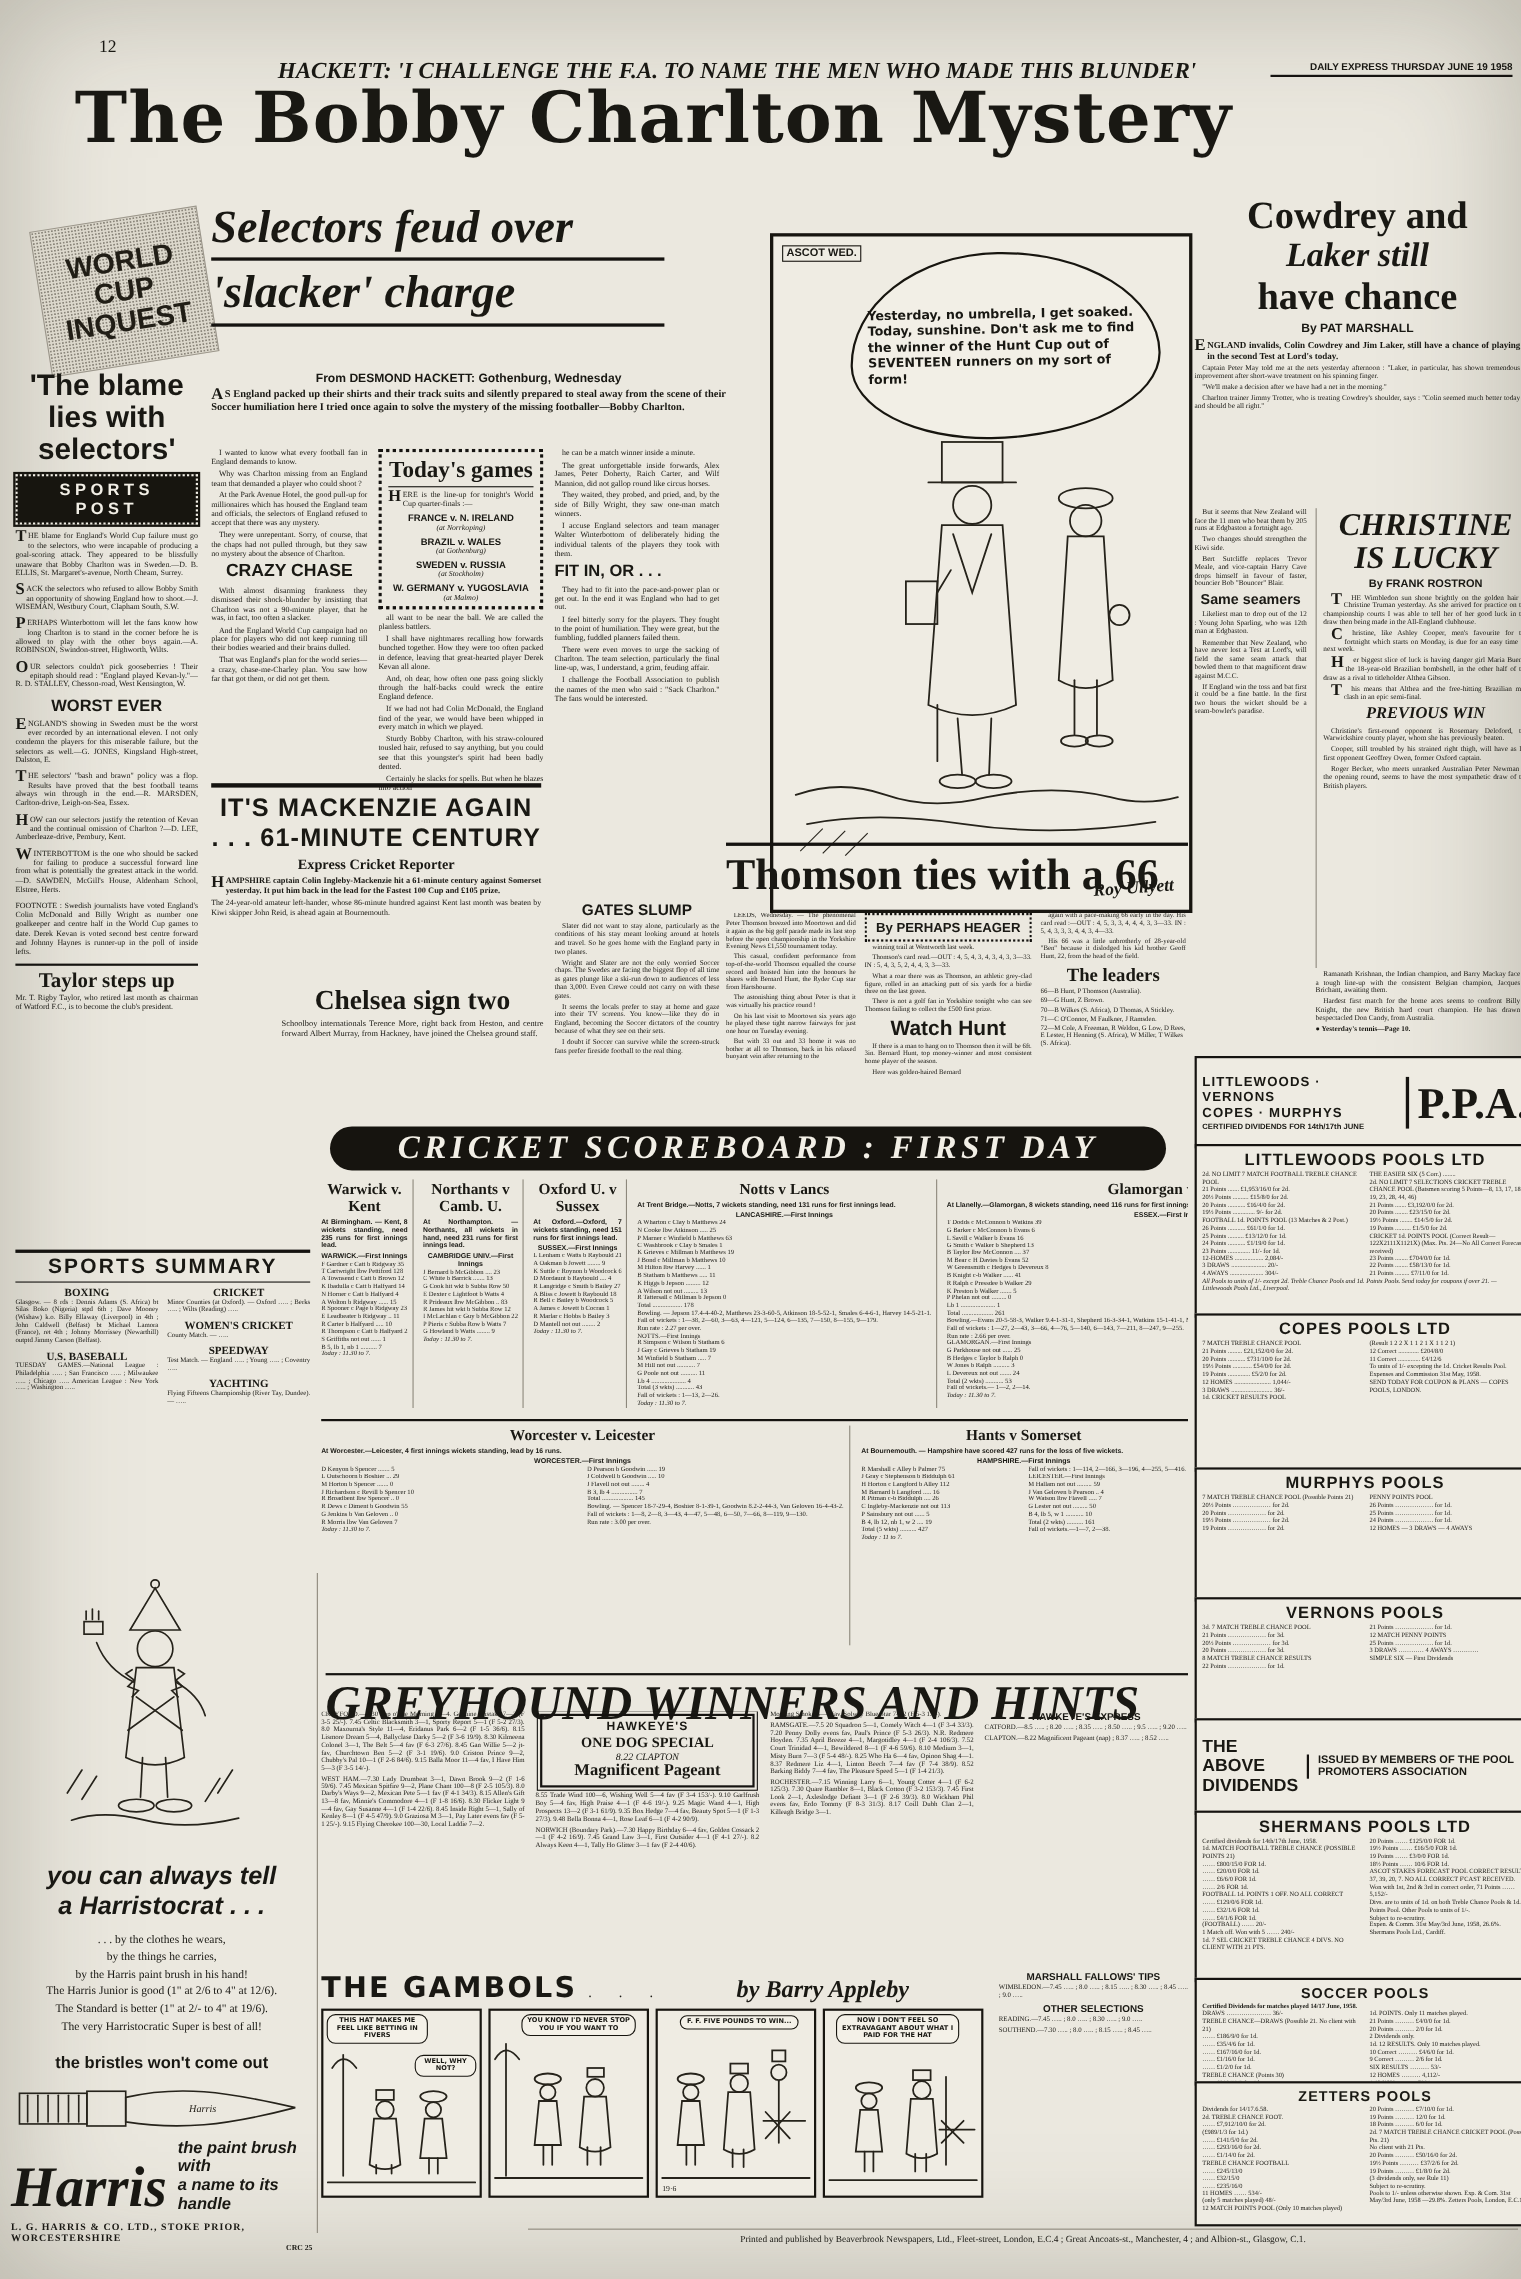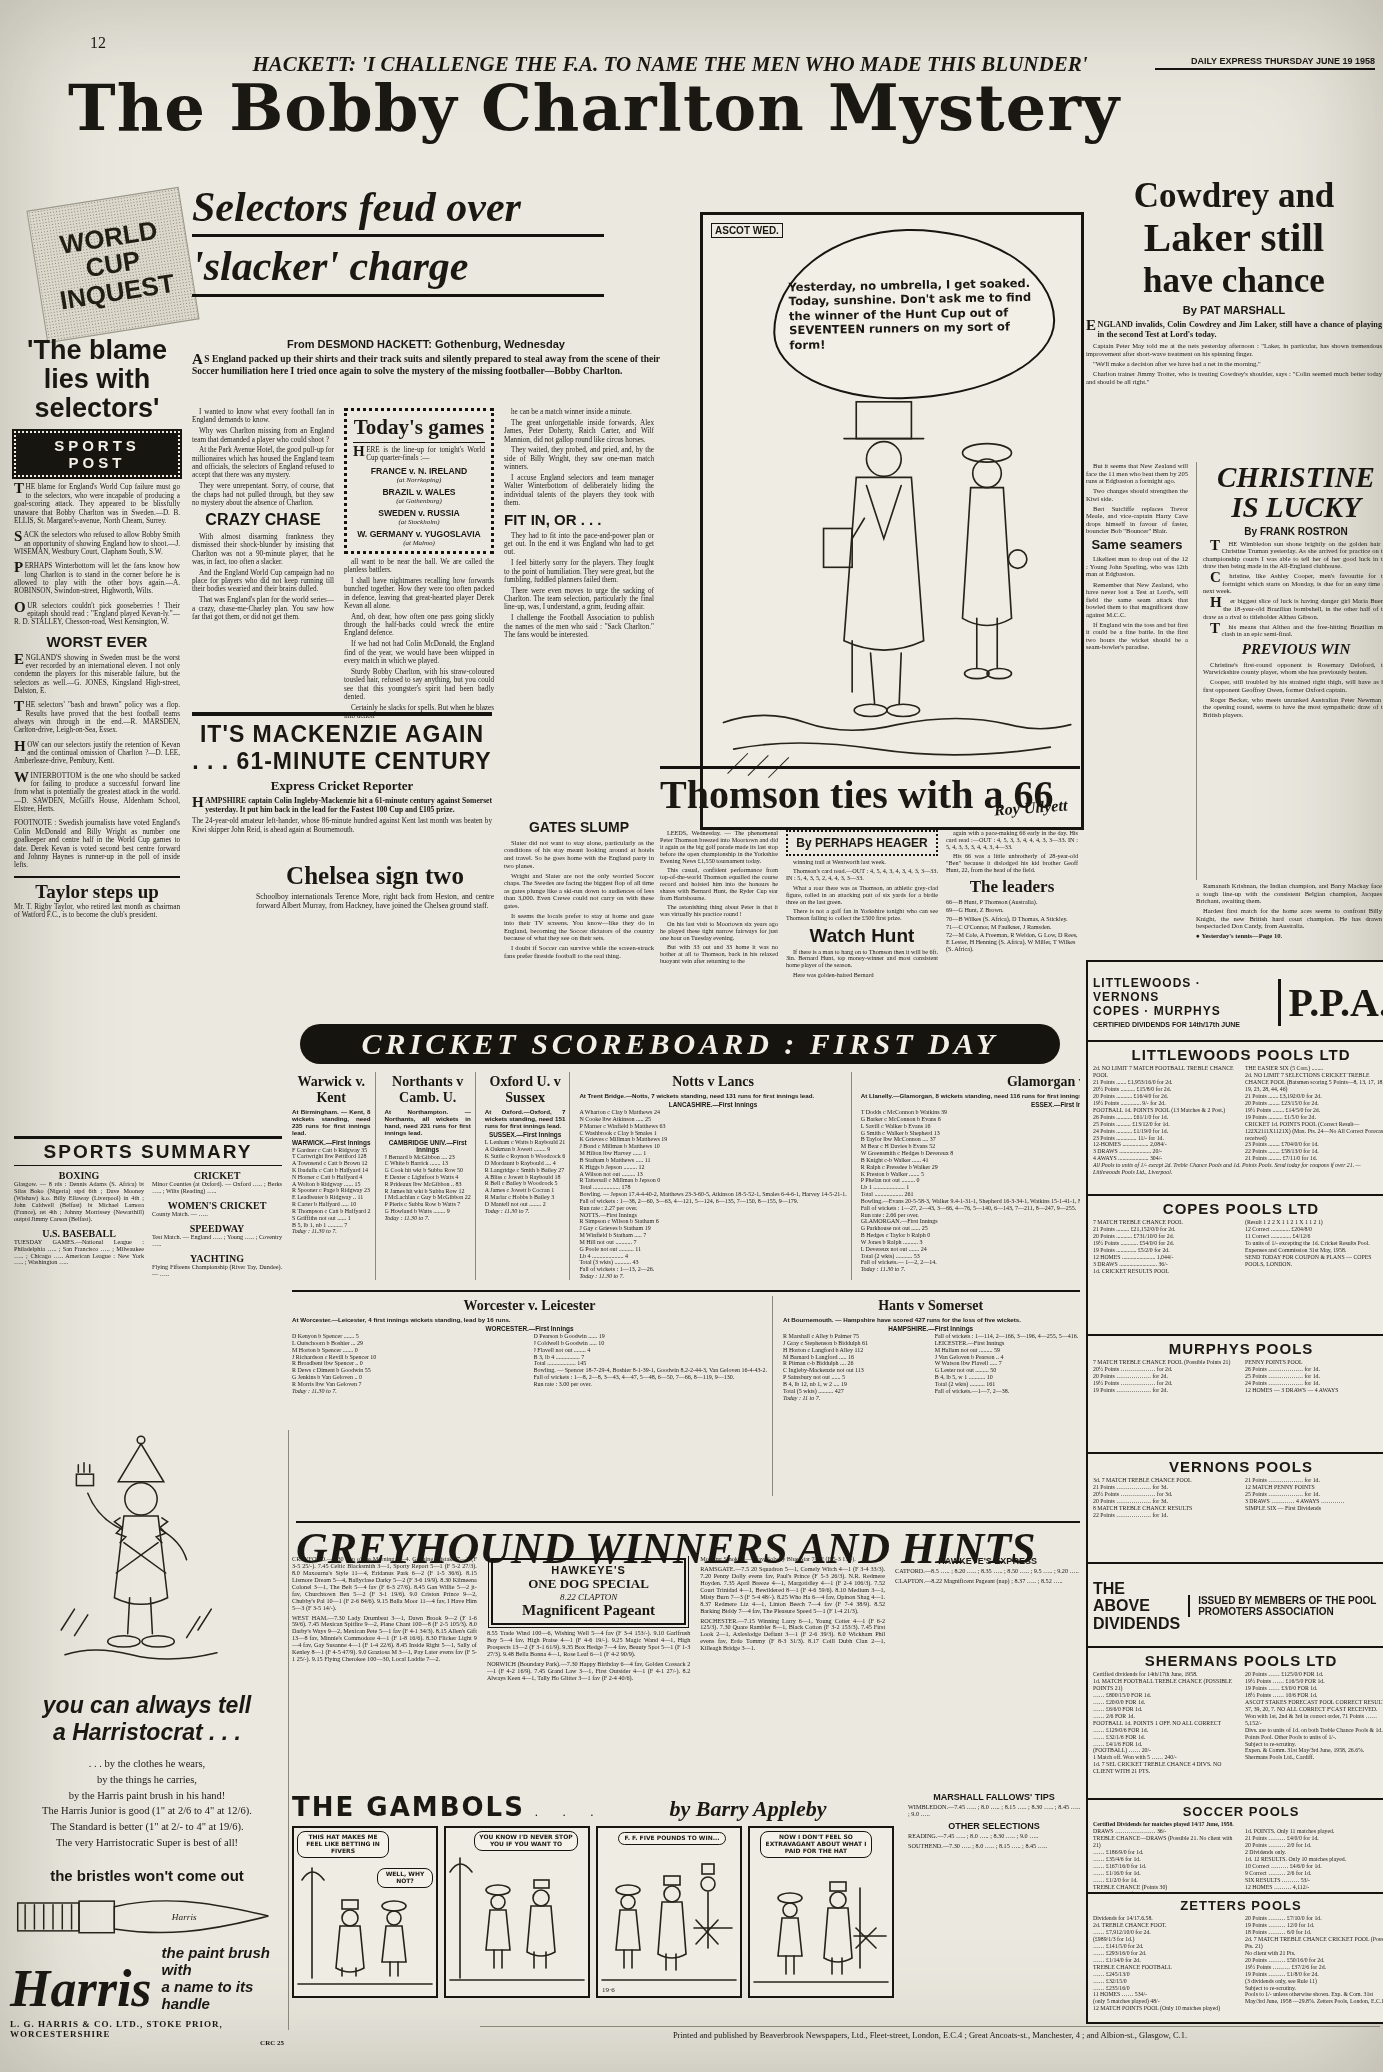--- a/index.html
+++ b/index.html
@@ -188,38 +188,38 @@
   </div>
 
   <div class="abs" style="left:192px;top:712px;width:300px;border-top:4px solid #151310;padding-top:5px;">
     <div class="sans b c" style="font-size:23px;letter-spacing:1px;">IT'S MACKENZIE AGAIN</div>
     <div class="sans b c" style="font-size:23px;letter-spacing:1px;">. . . 61-MINUTE CENTURY</div>
     <div class="serif b c" style="font-size:13px;margin:3px 0;">Express Cricket Reporter</div>
     <p class="t75 b j np dc">HAMPSHIRE captain Colin Ingleby-Mackenzie hit a 61-minute century against Somerset yesterday. It put him back in the lead for the Fastest 100 Cup and £105 prize.</p>
     <p class="t7 j np">The 24-year-old amateur left-hander, whose 86-minute hundred against Kent last month was beaten by Kiwi skipper John Reid, is ahead again at Bournemouth.</p>
   </div>
 
-  <div class="abs" style="left:256px;top:862px;width:238px;">
+  <div class="abs" style="left:256px;top:896px;width:238px;">
     <div class="serif b c" style="font-size:25px;">Chelsea sign two</div>
     <p class="t75 j np" style="margin-top:3px;">Schoolboy internationals Terence More, right back from Heston, and centre forward Albert Murray, from Hackney, have joined the Chelsea ground staff.</p>
   </div>
 
   <div class="abs t65 j" style="left:504px;top:820px;width:150px;height:198px;overflow:hidden;">
     <div class="sans b c" style="font-size:14px;margin-bottom:3px;">GATES SLUMP</div>
     <div>
         <p class="bp">Slater did not want to stay alone, particularly as the conditions of his stay meant looking around at hotels and travel. So he goes home with the England party in two planes.</p>
         <p class="bp">Wright and Slater are not the only worried Soccer chaps. The Swedes are facing the biggest flop of all time as gates plunge like a ski-run down to audiences of less than 3,000. Even Crewe could not carry on with these gates.</p>
         <p class="bp">It seems the locals prefer to stay at home and gaze into their TV screens. You know—like they do in England, becoming the Soccer dictators of the country because of what they see on their sets.</p>
         <p class="bp">I doubt if Soccer can survive while the screen-struck fans prefer fireside football to the real thing.</p>
       </div>
   </div>
 
   <div class="abs" style="left:1086px;top:176px;width:296px;">
     <div class="serif b c" style="font-size:35px;line-height:1.12;">Cowdrey and</div>
-    <div class="serif b c" style="font-size:41px;line-height:1.12;">Laker still</div>
+    <div class="serif b c" style="font-size:31px;line-height:1.12;font-style:italic;">Laker still</div>
     <div class="serif b c" style="font-size:35px;line-height:1.12;">have chance</div>
     <div class="sans b c" style="font-size:11px;margin:4px 0;">By PAT MARSHALL</div>
     <p class="t8 b j np dc">ENGLAND invalids, Colin Cowdrey and Jim Laker, still have a chance of playing in the second Test at Lord's today.</p>
     <div class="t65 j">
         <p class="bp">Captain Peter May told me at the nets yesterday afternoon : "Laker, in particular, has shown tremendous improvement after short-wave treatment on his spinning finger.</p>
         <p class="bp">"We'll make a decision after we have had a net in the morning."</p>
         <p class="bp">Charlton trainer Jimmy Trotter, who is treating Cowdrey's shoulder, says : "Colin seemed much better today and should be all right."</p>
       </div>
   </div>
 

